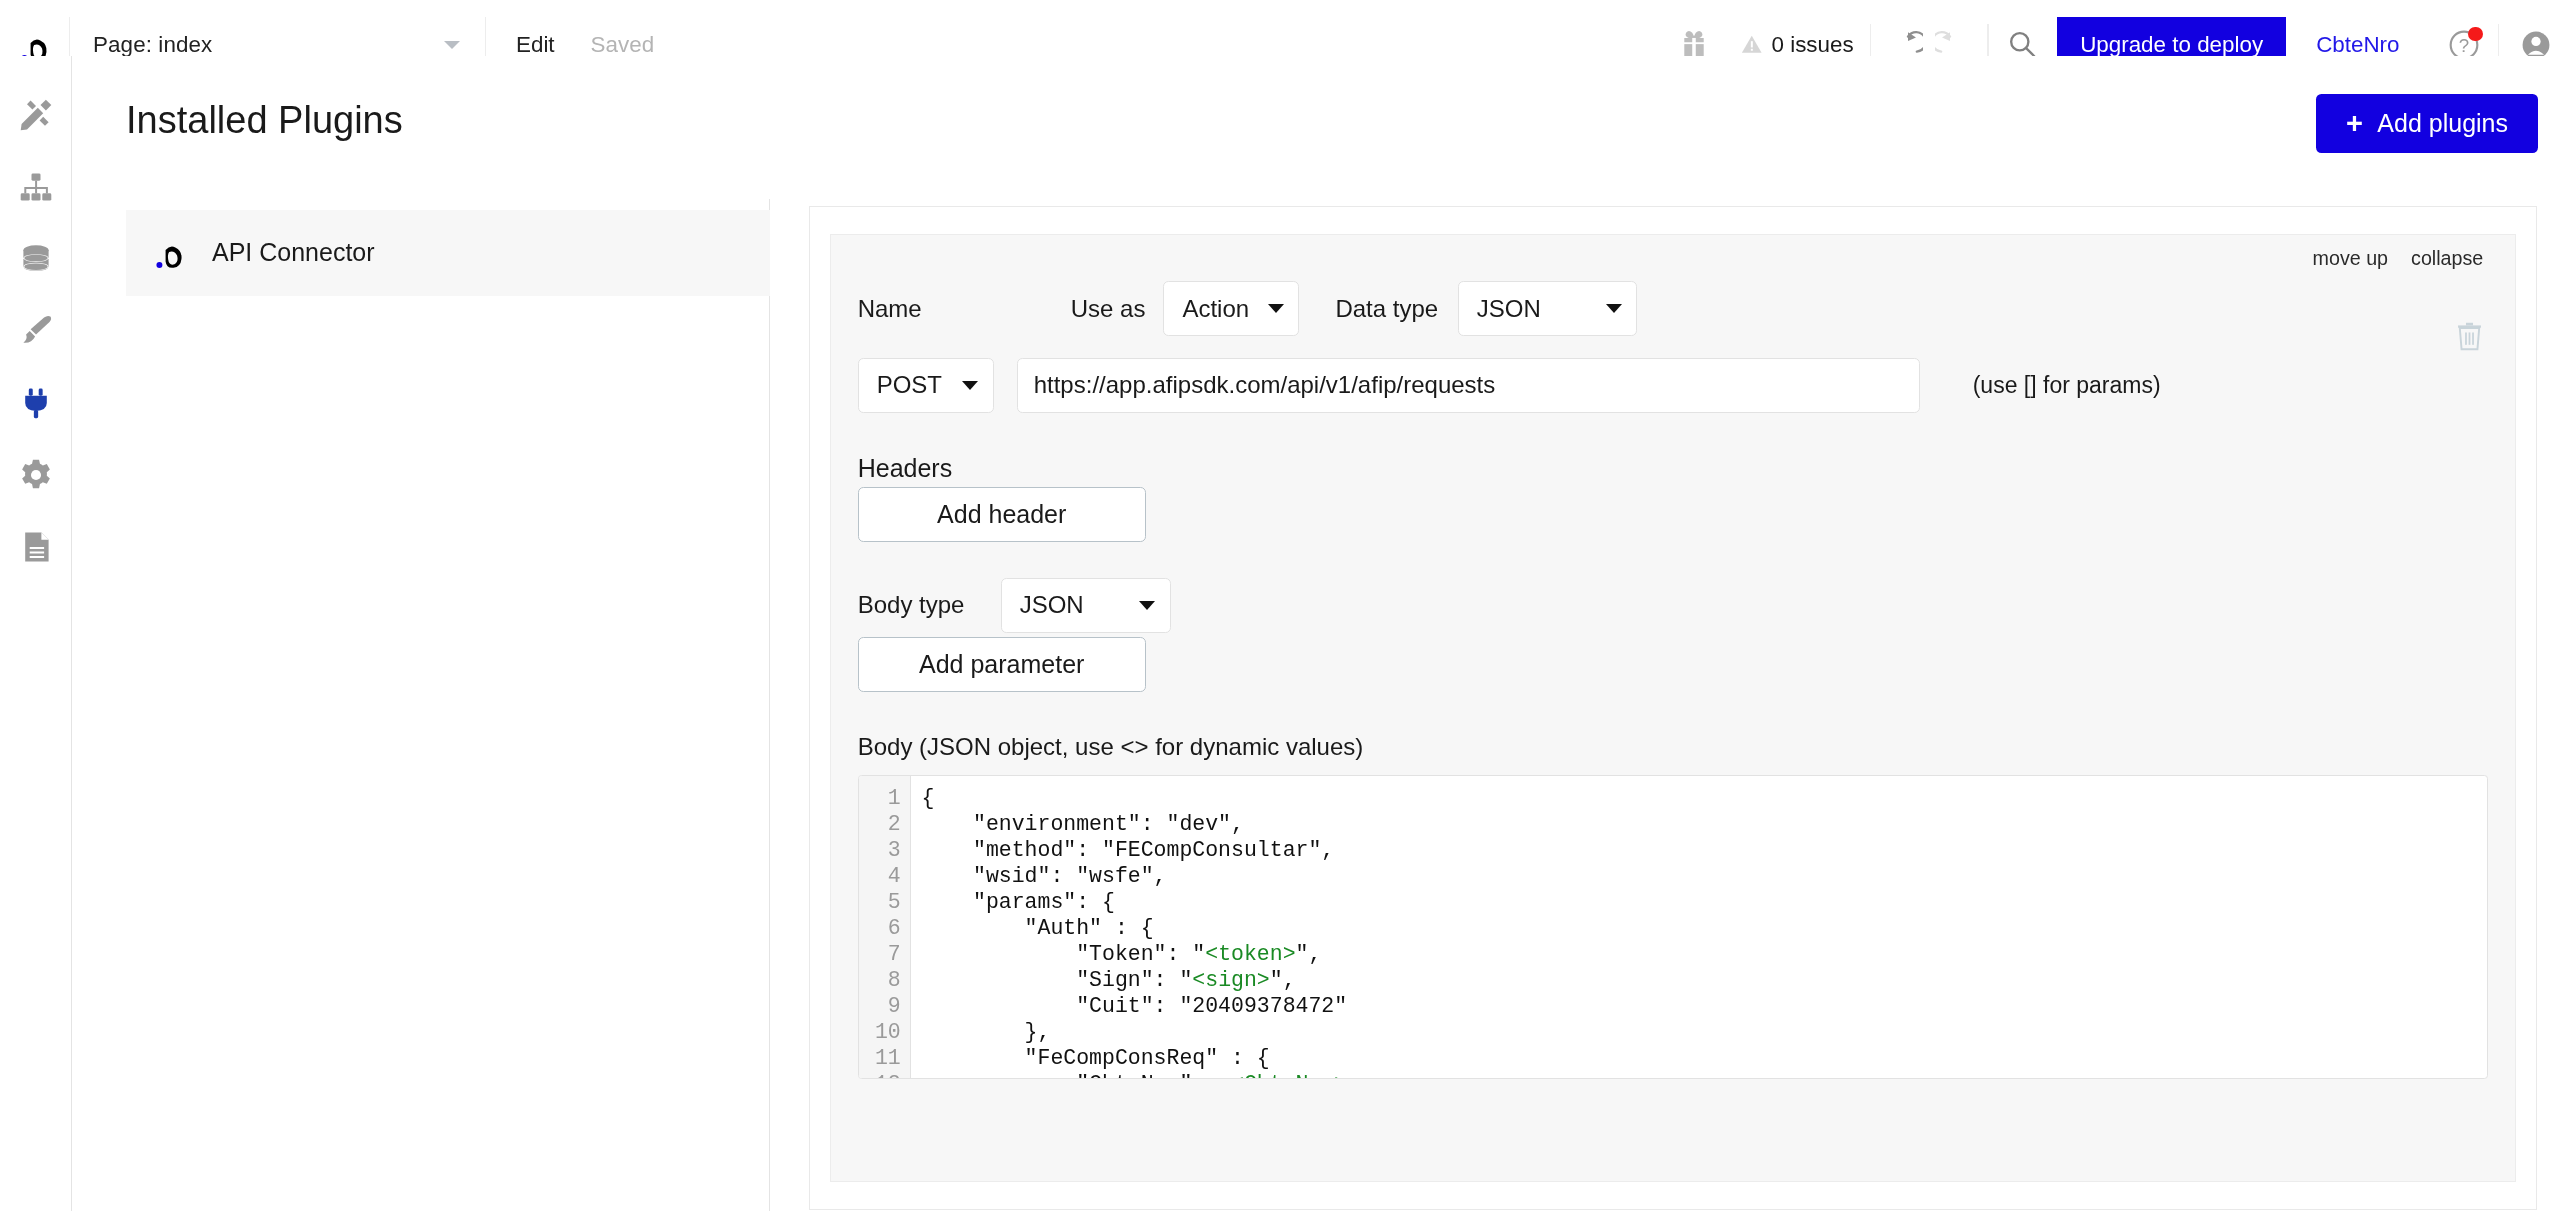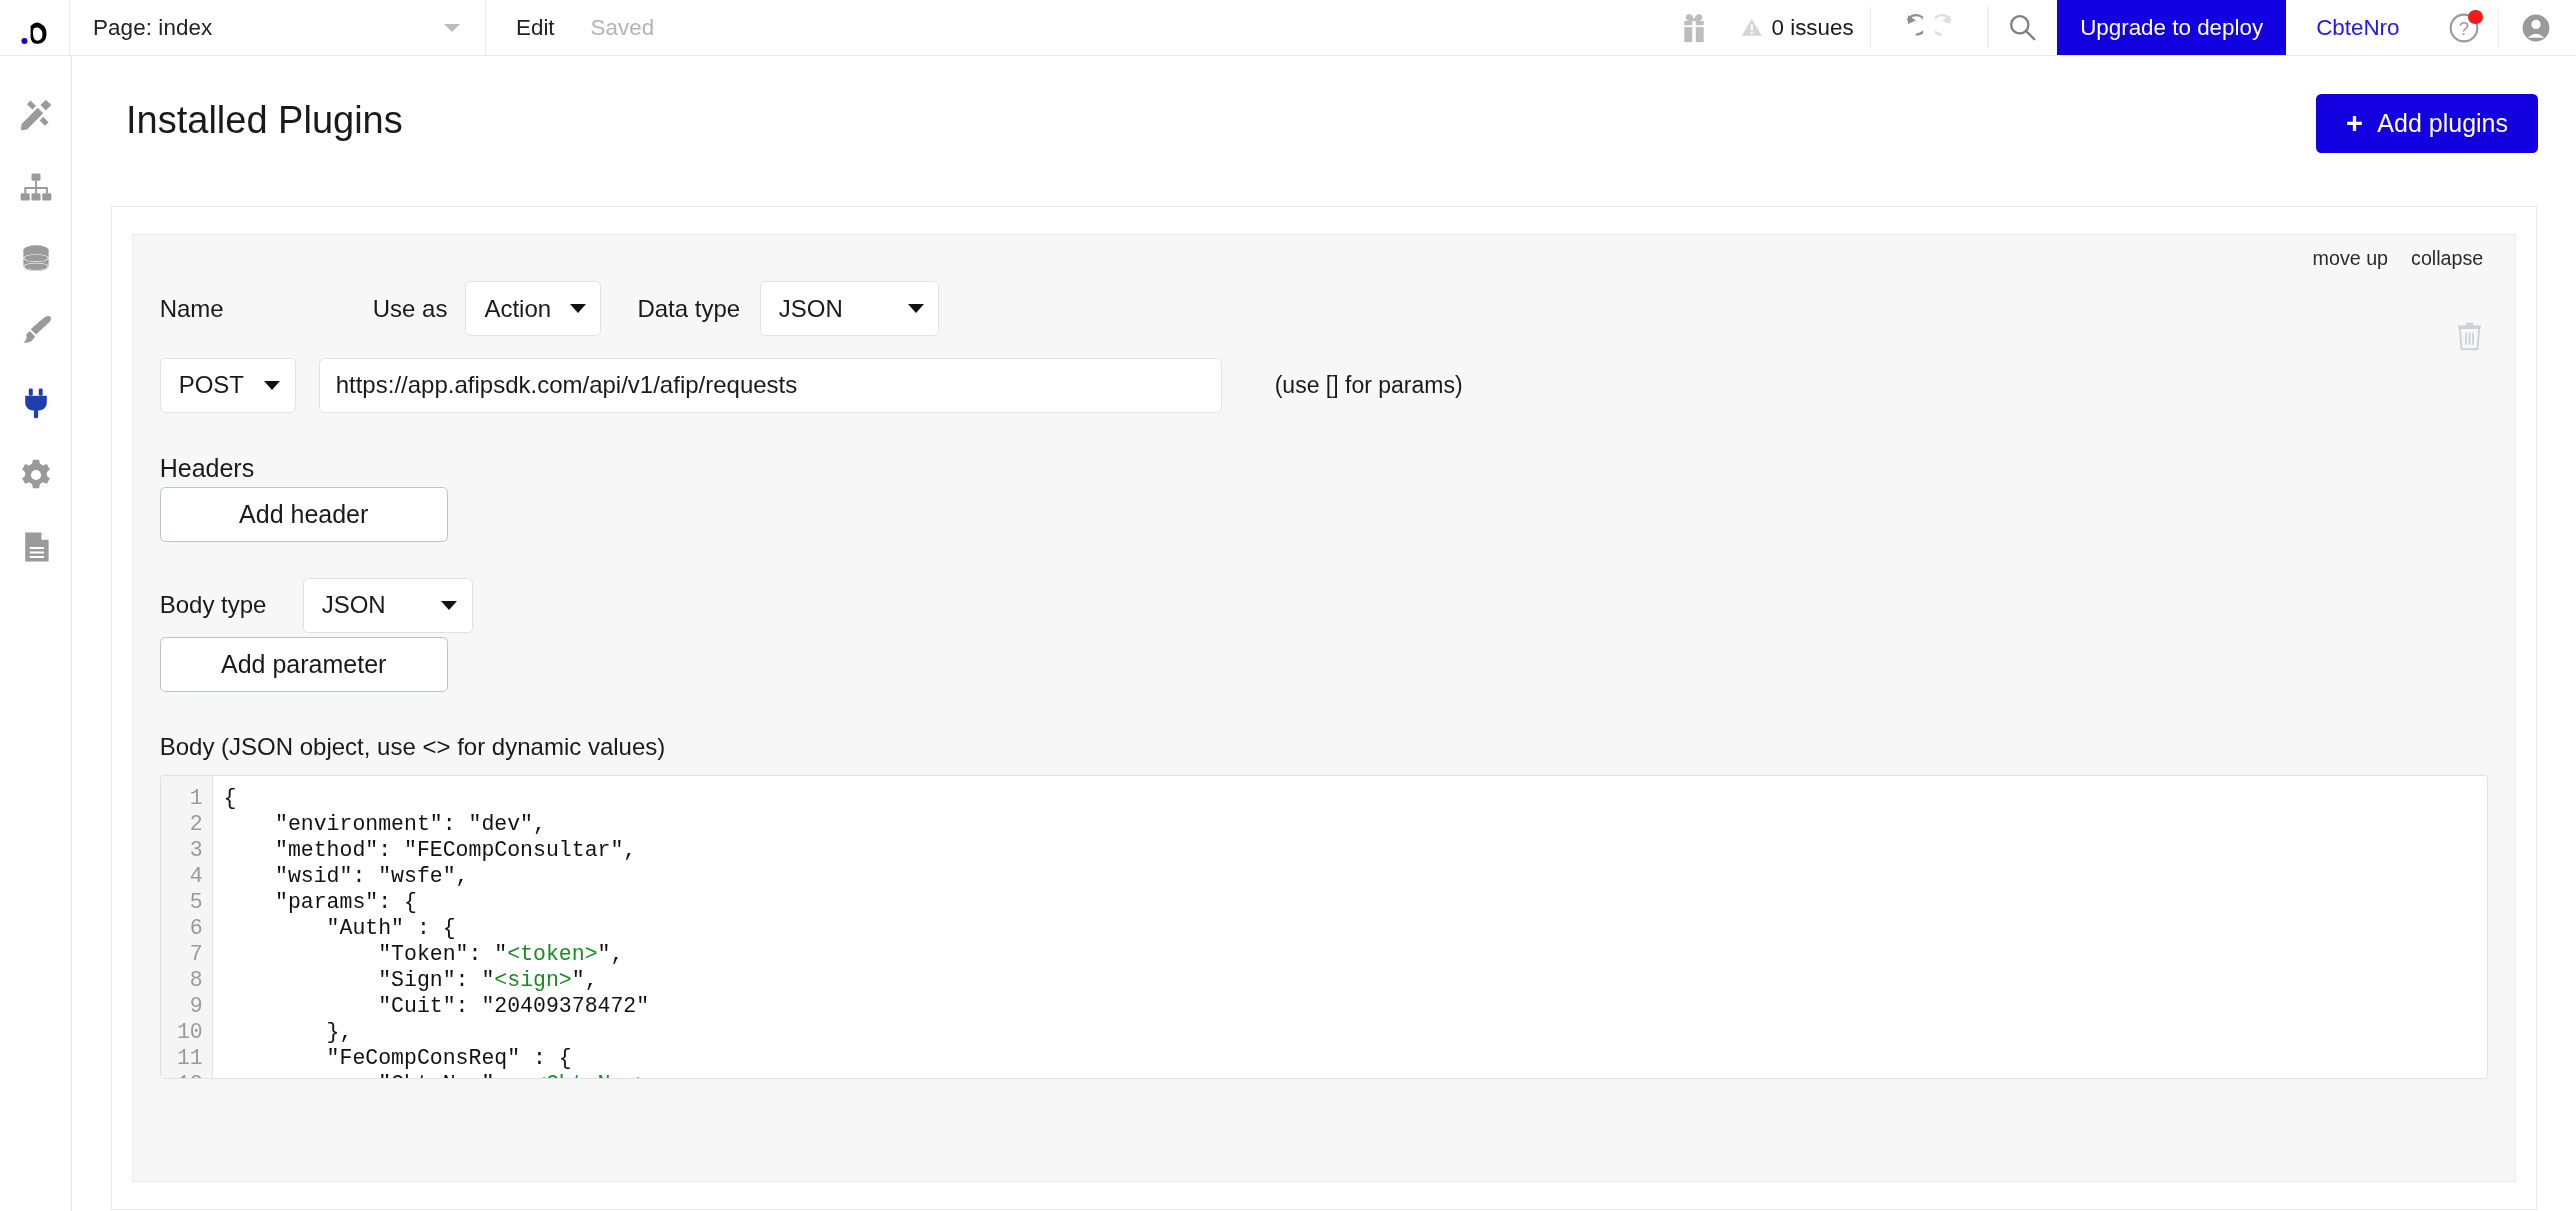--- a/index.html
+++ b/index.html
@@ -7,21 +7,21 @@
   html, body {
     width: 2576px; height: 1211px;
     background: #ffffff;
     font-family: "Liberation Sans", sans-serif;
     overflow: hidden;
     color: #1a1a1a;
   }
 
   
   .topbar {
-    position: absolute; top: 0; left: 0;
+    position: absolute; top: 17px; left: 0;
     width: 2576px; height: 56px;
     background: #ffffff;
     border-bottom: 1.8px solid #e8e8e8;
     display: flex; align-items: stretch;
   }
   .tb-logo {
     width: 70px; display: flex; align-items: center; justify-content: center;
     border-right: 1.8px solid #ededed;
   }
   .bubble-b {
@@ -454,20 +454,32 @@
   <div class="page-head">
     <div class="page-title">Installed Plugins</div>
     <button class="btn-add-plugins">
       <span class="plus-glyph">+</span>
       <span>Add plugins</span>
     </button>
   </div>
 
   <div class="cols">
 
+    <div class="col-left">
+      <div class="plugin-item">
+        <span>
+          <svg width="30" height="38" viewBox="0 0 34 42">
+            <path d="M12 2 L12 20 Q17 14 23 17 Q31 21 30 30 Q29 39 21 40 Q13 41 12 33 L12 2 Z
+                     M16 22 Q22 20 25 26 Q27 33 22 36 Q16 38 15 31 Q14 25 16 22 Z" fill="#000" fill-rule="evenodd"></path>
+            <circle cx="5" cy="37" r="3.4" fill="#1200e0"></circle>
+          </svg>
+        </span>
+        <span class="plugin-name">API Connector</span>
+      </div>
+    </div>
 
     <div class="col-right">
       <div class="panel">
 
         <div class="api-card">
 
           <div class="card-links">
             <span class="card-link">move up</span>
             <span class="card-link">collapse</span>
           </div>

